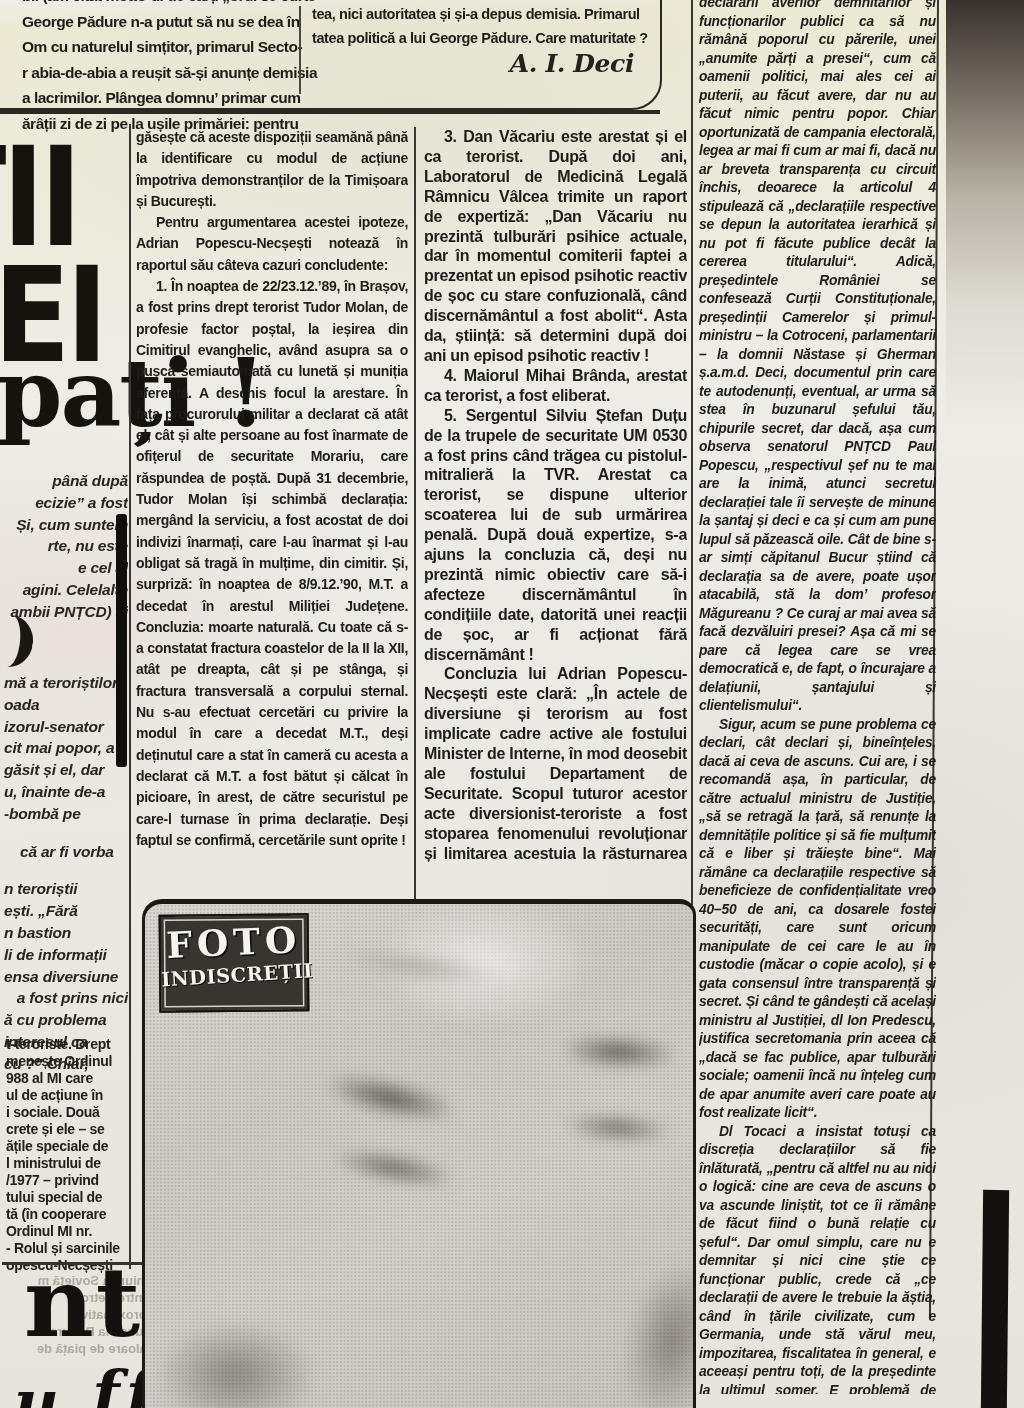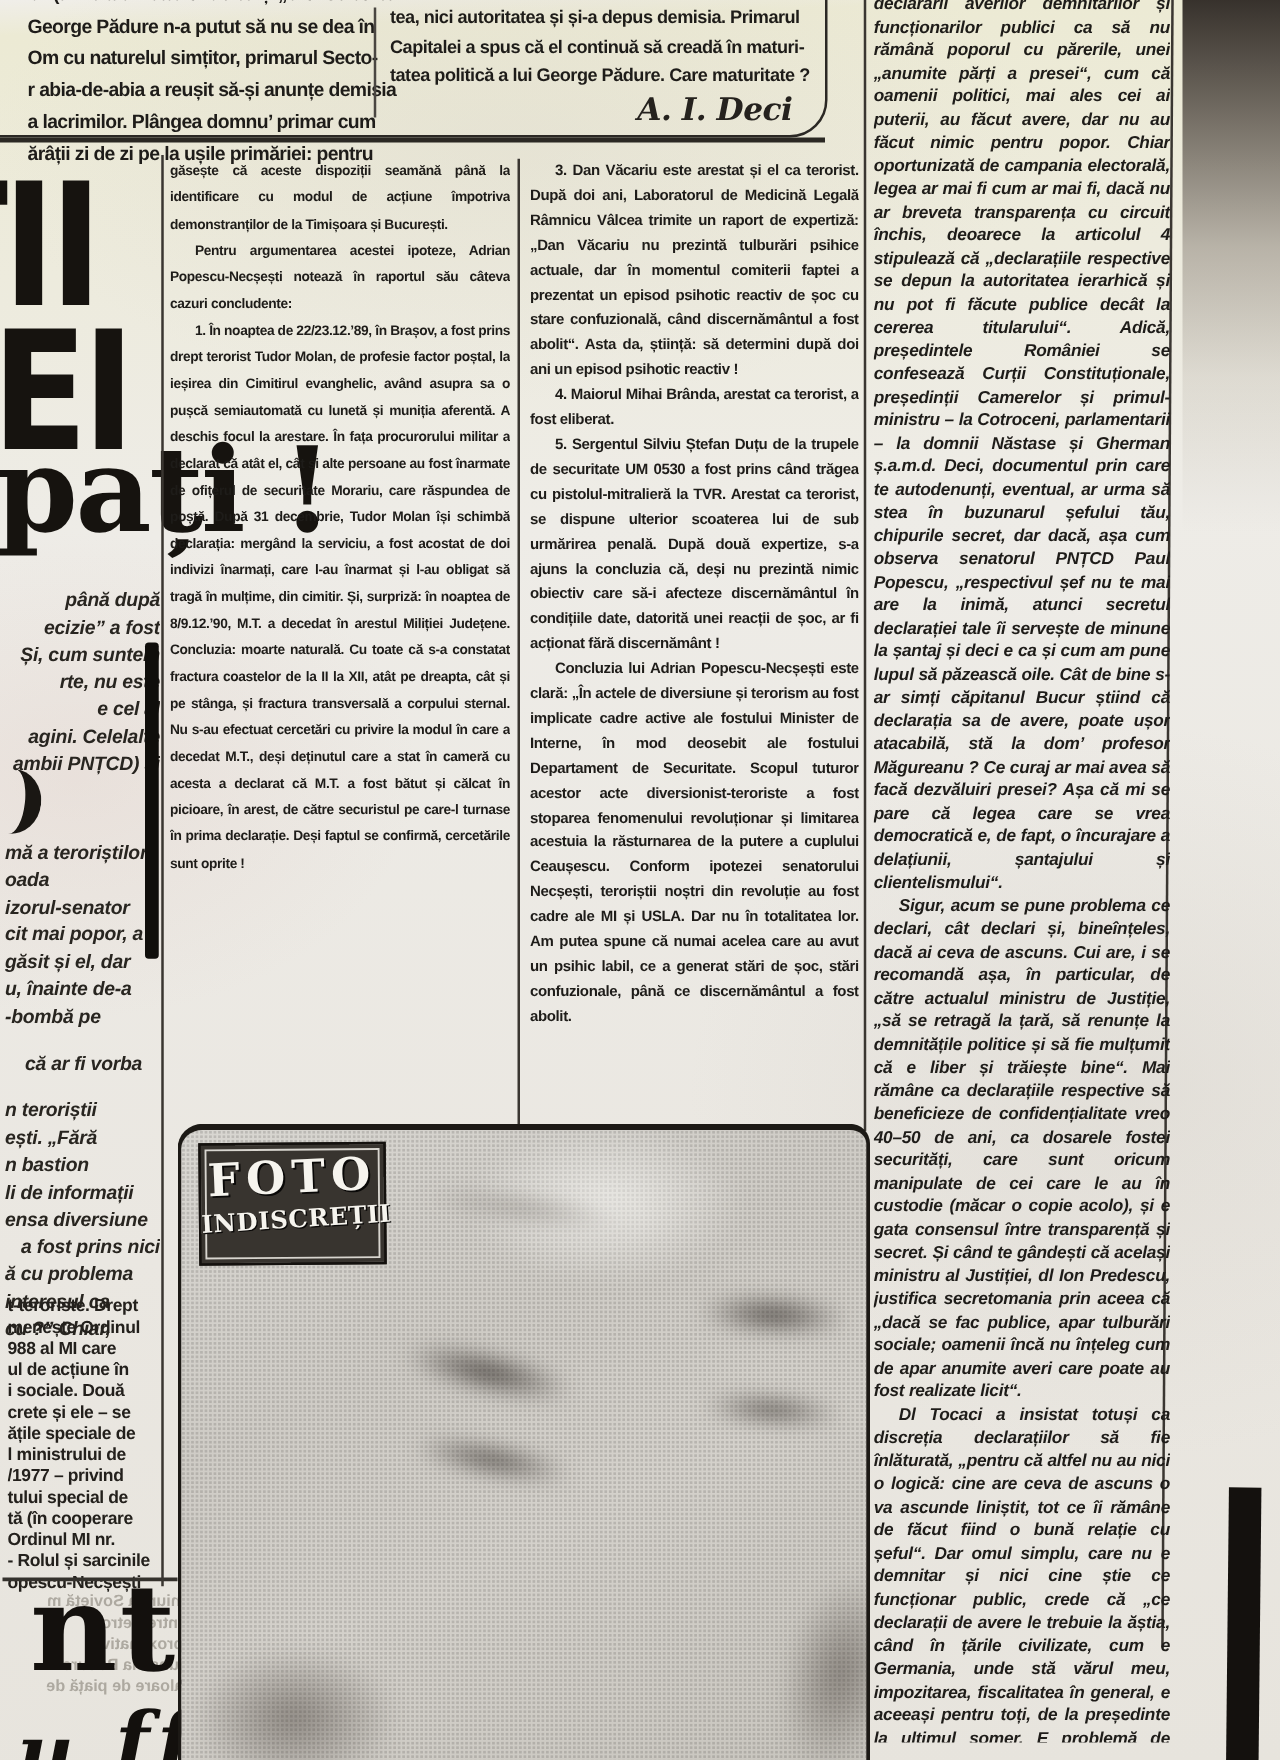--- a/index.html
+++ b/index.html
@@ -46,23 +46,23 @@
   .v2{left:414px;top:127px;height:774px;}
   .v3{left:691px;top:0;height:905px;}
   .v4{left:937px;top:0;height:1318px;transform:rotate(.35deg);transform-origin:top;}
   .inkbar{position:absolute;left:116px;top:514px;width:11px;height:253px;background:#100e0b;border-radius:3px;}
 
   
   .col{position:absolute;overflow:hidden;text-align:justify;}
   .col .para{margin:0;font-weight:bold;letter-spacing:-0.3px;}
   .col .ind{text-indent:20px;}
   .col1{left:136px;top:127px;width:272px;height:768px;}
-  .col1 .para{font-size:11px;line-height:21.3px;}
+  .col1 .para{font-size:14px;line-height:21.3px;}
   .col2{left:424px;top:127px;width:263px;height:736px;}
-  .col2 .para{font-size:12px;line-height:19.9px;}
+  .col2 .para{font-size:16px;line-height:19.9px;}
   .sig-col2{position:absolute;left:424px;top:856px;width:260px;text-align:right;font-size:26px;}
   .rcol{left:699px;top:-6px;width:237px;height:1400px;}
   .rcol .para{font-style:italic;font-size:13.8px;line-height:18.5px;letter-spacing:-0.2px;}
 
   
   .shadow-tr{position:absolute;left:946px;top:0;width:78px;height:520px;
     background:linear-gradient(to bottom, rgba(40,34,30,.92) 0%, rgba(70,62,56,.72) 18%, rgba(120,110,102,.45) 38%, rgba(165,157,148,.22) 58%, transparent 82%);}
   .bar-br{position:absolute;left:982px;top:1190px;width:26px;height:220px;background:#14110e;transform:rotate(.6deg);}
 
   
@@ -87,21 +87,20 @@
       <p class="frag" style="margin: 0px;">George Pădure n-a putut să nu se dea în</p>
       <p class="frag" style="margin: 0px;">Om cu naturelul simțitor, primarul Secto-</p>
       <p class="frag" style="margin: 0px;">r abia-de-abia a reușit să-și anunțe demisia</p>
       <p class="frag" style="margin: 0px;">a lacrimilor. Plângea domnu’ primar cum</p>
       <p class="frag" style="margin: 0px;">ărâții zi de zi pe la ușile primăriei: pentru</p>
     </div>
   <div class="top-div"></div>
   <div class="top-right">
     <div>
         <p class="frag" style="margin: 0px;">tea, nici autoritatea și și-a depus demisia. Primarul</p>
-        <p class="frag" style="margin: 0px;">Capitalei a spus că el continuă să creadă în maturi-</p>
         <p class="frag" style="margin: 0px;">tatea politică a lui George Pădure. Care maturitate ?</p>
       </div>
     <div class="sig sig-top">A. I. Deci</div>
   </div>
   <div class="thick-rule"></div>
 
   <div class="hf hf1">ȚII</div>
   <div class="hf hf2">IEI</div>
   <div class="hf hf3">opați !</div>
 

